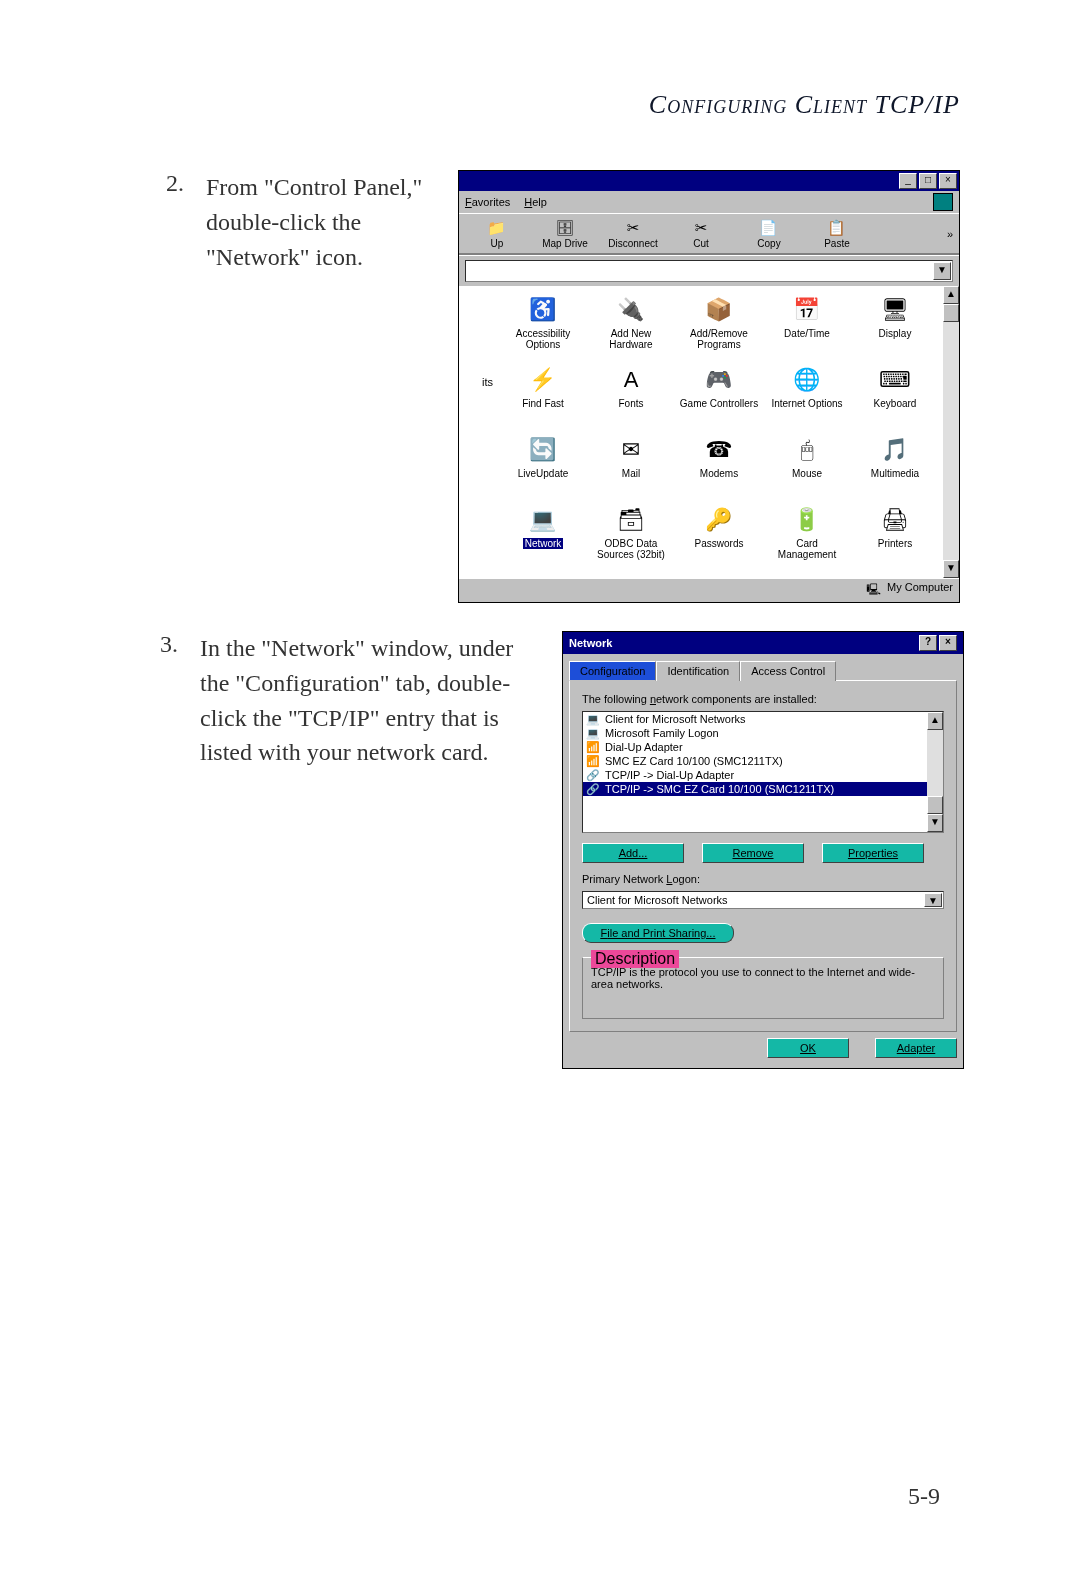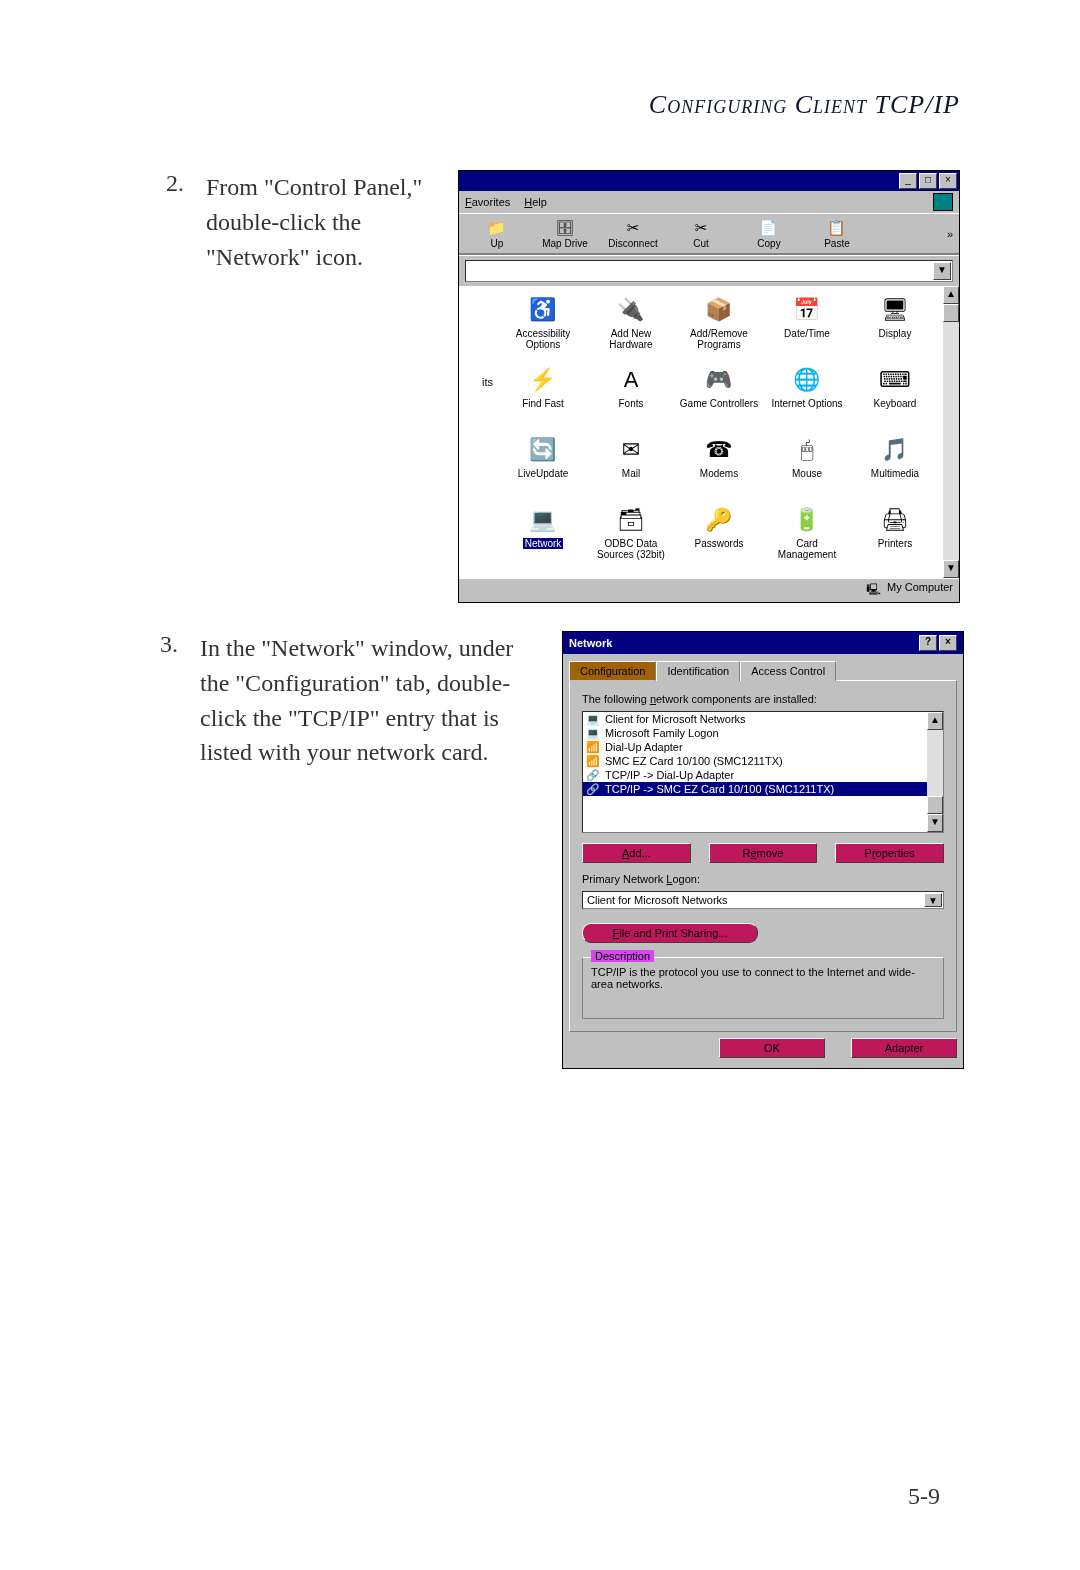--- a/index.html
+++ b/index.html
@@ -213,21 +213,21 @@
   .nw-title .btns .cp-titlebtn { color:#000; }
   .nw-tabs {
     display:flex;
     padding:6px 6px 0 6px;
     gap:0;
   }
   .nw-tab {
     border-top:1px solid #fff;
     border-left:1px solid #fff;
     border-right:1px solid #808080;
-    background:#a16207;
+    background:#1d4ed8;
     padding:3px 10px;
     font-size:11px;
     position:relative;
     top:1px;
   }
   .nw-tab.active { border-bottom:1px solid #c0c0c0; z-index:2; }
   .nw-tab.inactive { background:#c0c0c0; }
   .nw-pane {
     margin:0 6px 6px 6px;
     border-top:1px solid #fff;border-left:1px solid #fff;
@@ -267,27 +267,28 @@
     background:#c0c0c0;
     border-top:1px solid #fff;border-left:1px solid #fff;
     border-right:1px solid #404040;border-bottom:1px solid #404040;
     font-size:10px; text-align:center; line-height:14px;
   }
   .nw-list .scroll .track { flex:1; background:#dfdfdf; }
   .nw-btnrow {
     display:flex; gap:18px; margin:10px 0;
   }
   .win-btn {
-    background:#be185d;
+    background:#14b8a6;
     border-top:1px solid #fff;border-left:1px solid #fff;
     border-right:1px solid #404040;border-bottom:1px solid #404040;
-    padding:3px 12px;
+    padding:3px 0;
     width:100px;
     text-align:center;
     font-size:11px;
+    text-decoration:underline;
   }
   .win-btn.wide { width:150px;border-radius:9px; }
   .nw-combo {
     background:#fff;
     border:1px inset #808080;
     padding:2px 4px;
     position:relative;
   }
   .nw-combo .dd {
     position:absolute; right:1px; top:1px; bottom:1px;
@@ -298,22 +299,22 @@
     font-size:10px; text-align:center; line-height:14px;
   }
   .nw-group {
     border:1px solid #808080;
     border-top-color:#fff;
     padding:8px; margin-top:14px;
     position:relative;
   }
   .nw-group .legend {
     position:absolute; top:-8px; left:8px;
-    background:#d946ef; padding:0 4px;
-    font-size:11px;
+    background:#ec4899; padding:0 4px;
+    font-size:16px;
   }
   .nw-bottom {
     display:flex; justify-content:flex-end; gap:26px;
     padding:0 6px 10px 6px;
   }
   .page-number {
     position:absolute;
     bottom:60px;
     right:140px;
     font-size:24px;

